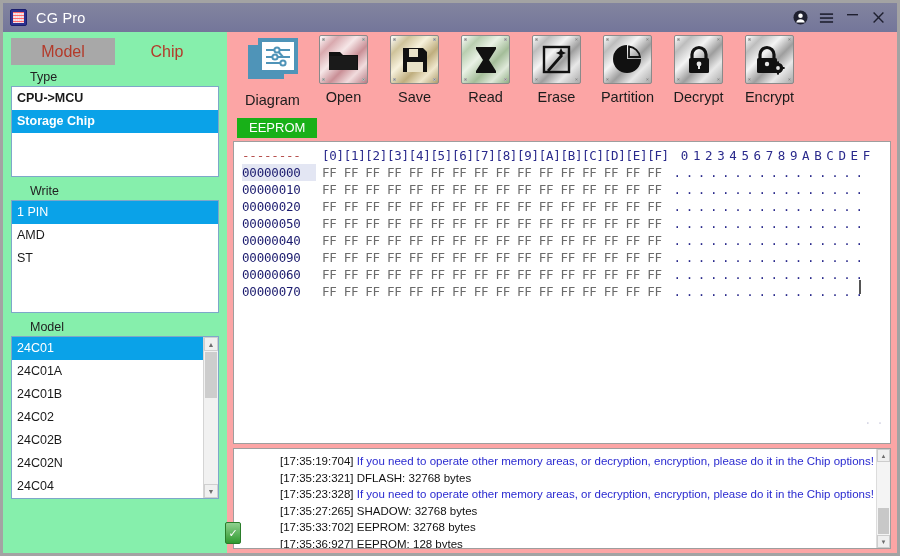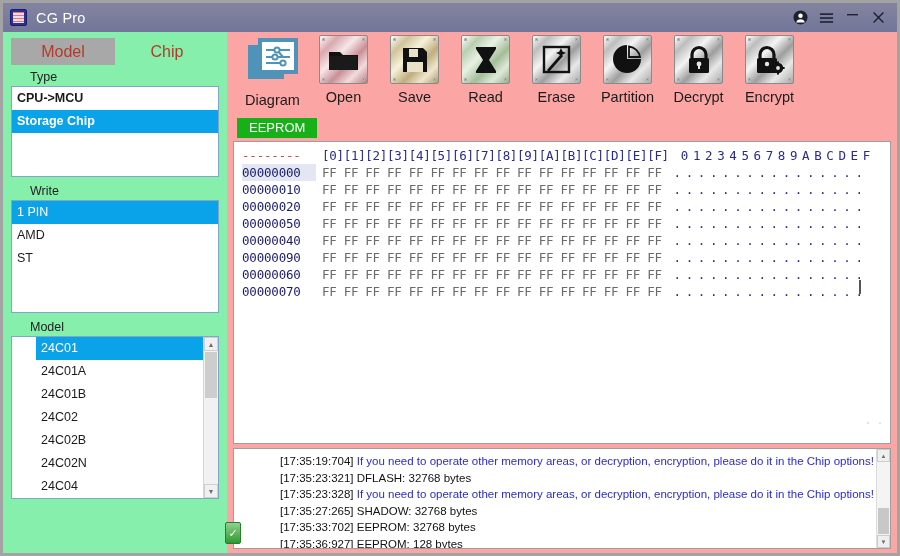--- a/index.html
+++ b/index.html
@@ -114,21 +114,21 @@
     cursor: default;
   }
   .list-item.selected {
     background: #0aa2e8;
     color: #ffffff;
   }
   #type-list { height: 91px; font-weight: bold; }
   #brand-list { height: 113px; }
   #model-list { height: 163px; }
 
-  .model-wrap { position: relative; padding-left: 24px; }
+  .model-wrap { position: relative; }
   .vscroll {
     position: absolute;
     top: 0; right: 0; bottom: 0;
     width: 15px;
     background: #f1f1f1;
     border-left: 1px solid #d4d4d4;
   }
   .vscroll .arrow {
     height: 14px;
     background: #f0f0f0;

